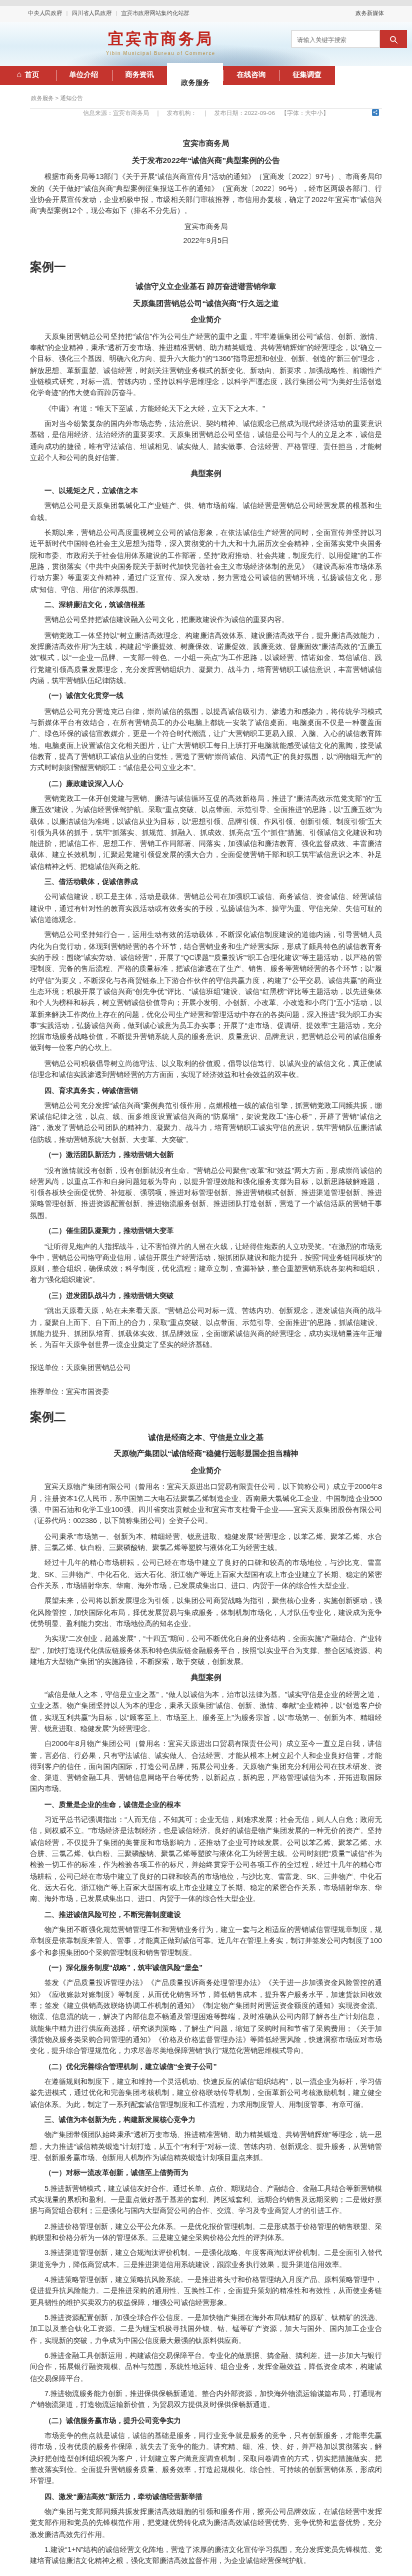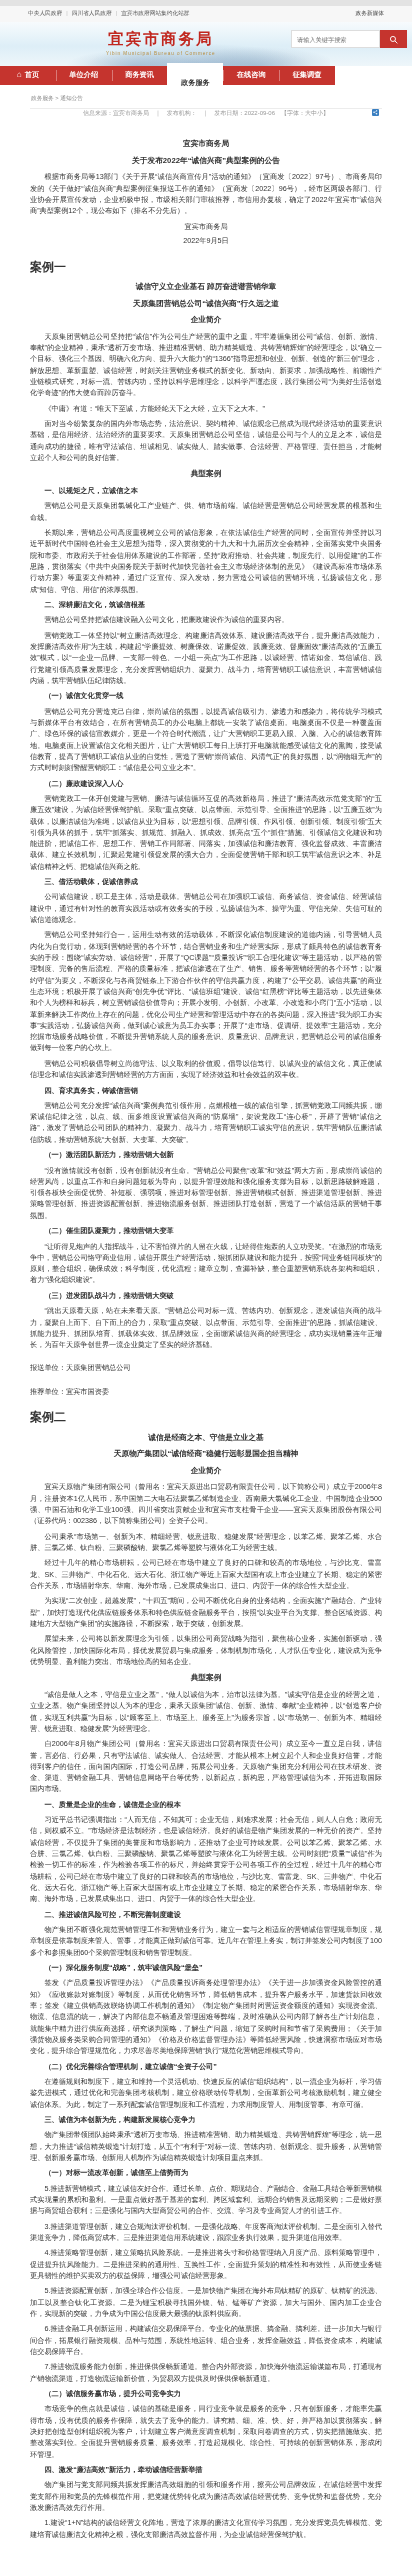--- a/index.html
+++ b/index.html
@@ -168,37 +168,38 @@
       <p class="blk p">“跳出天原看天原，站在未来看天原。”营销总公司对标一流、苦练内功、创新观念，迸发诚信兴商的战斗力，凝聚自上而下、自下而上的合力，采取“重点突破、以点带面、示范引导、全面推进”的思路，抓诚信建设、抓能力提升、抓团队培育、抓载体实效、抓品牌效应，全面绷紧诚信兴商的经营理念，成功实现销量连年正增长，为百年天原争创世界一流企业奠定了坚实的经济基础。</p>
       <p class="blk u">报送单位：天原集团营销总公司</p>
       <p class="blk u">推荐单位：宜宾市国资委</p>
       <p class="blk label">案例二</p>
       <p class="blk c">诚信是经商之本、守信是立业之基</p>
       <p class="blk c">天原物产集团以“诚信经商”稳健行远彰显国企担当精神</p>
       <p class="blk c">企业简介</p>
       <p class="blk p">宜宾天原物产集团有限公司（曾用名：宜宾天原进出口贸易有限责任公司，以下简称公司）成立于2006年8月，注册资本1亿人民币，系中国第二大电石法聚氯乙烯制造企业、西南最大氯碱化工企业、中国制造企业500强、中国石油和化学工业100强、四川省突出贡献企业和宜宾市支柱骨干企业——宜宾天原集团股份有限公司（证券代码：002386，以下简称集团公司）全资子公司。</p>
       <p class="blk p">公司秉承“市场第一、创新为本、精细经营、锐意进取、稳健发展”经营理念，以苯乙烯、聚苯乙烯、水合肼、三氯乙烯、钛白粉、三聚磷酸钠、聚氯乙烯等塑胶与液体化工为经营主线。</p>
       <p class="blk p">经过十几年的精心市场耕耘，公司已经在市场中建立了良好的口碑和较高的市场地位，与沙比克、雪富龙、SK、三井物产、中化石化、远大石化、浙江物产等近上百家大型国有或上市企业建立了长期、稳定的紧密合作关系，市场辐射华东、华南、海外市场，已发展成集出口、进口、内贸于一体的综合性大型企业。</p>
+      <p class="blk p">展望未来，公司将以新发展理念为引领，以集团公司商贸战略为指引，聚焦核心业务，实施创新驱动，强化风险管控，加快国际化布局，择优发展贸易与集成服务，体制机制市场化，人才队伍专业化，建设成为竞争优势明显、盈利能力突出、市场地位高的知名企业。</p>
       <p class="blk p">为实现“二次创业，超越发展”，“十四五”期间，公司不断优化自身的业务结构，全面实施“产融结合、产业转型”，加快打造现代化供应链服务体系和特色供应链金融服务平台，按照“以实业平台为支撑、整合区域资源、构建地方大型物产集团”的实施路径，不断探索，敢于突破，创新发展。</p>
-      <p class="blk p">展望未来，公司将以新发展理念为引领，以集团公司商贸战略为指引，聚焦核心业务，实施创新驱动，强化风险管控，加快国际化布局，择优发展贸易与集成服务，体制机制市场化，人才队伍专业化，建设成为竞争优势明显、盈利能力突出、市场地位高的知名企业。</p>
       <p class="blk c">典型案例</p>
       <p class="blk p">“诚信是做人之本，守信是立业之基”，“做人以诚信为本，治市以法律为基。”诚实守信是企业的经营之道，立业之基。物产集团坚持以人为本的理念，秉承天原集团“诚信、创新、激情、奉献”企业精神，以“创造客户价值，实现互利共赢”为目标，以“顾客至上、市场至上、服务至上”为服务宗旨，以“市场第一、创新为本、精细经营、锐意进取、稳健发展”为经营理念。</p>
       <p class="blk p">自2006年8月物产集团公司（曾用名：宜宾天原进出口贸易有限责任公司）成立至今一直立足自我，讲信誉，言必信、行必果，只有守法诚信、诚实做人、合法经营、才能从根本上树立起个人和企业良好信誉，才能得到客户的信任，面向国内国际，打造公司品牌，拓展公司业务。天原物产集团充分利用公司在技术研发、资金、渠道、营销金融工具、营销信息网络平台等优势，以新起点，新构思，严格管理诚信为本，开拓进取国际国内市场。</p>
       <p class="blk b">一、质量是企业的生命，诚信是企业的根本</p>
       <p class="blk p">习近平总书记强调指出：“人而无信，不知其可；企业无信，则难求发展；社会无信，则人人自危；政府无信，则权威不立。”市场经济是法制经济，也是诚信经济。良好的诚信是物产集团发展的一种无价的资产。坚持诚信经营，不仅提升了集团的美誉度和市场影响力，还推动了企业可持续发展。公司以苯乙烯、聚苯乙烯、水合肼、三氯乙烯、钛白粉、三聚磷酸钠、聚氯乙烯等塑胶与液体化工为经营主线。公司时刻把“质量”“诚信”作为检验一切工作的标准，作为检验各项工作的标尺，并始终贯穿于公司各项工作的全过程，经过十几年的精心市场耕耘，公司已经在市场中建立了良好的口碑和较高的市场地位，与沙比克、雪富龙、SK、三井物产、中化石化、远大石化、浙江物产等上百家大型国有或上市企业建立了长期、稳定的紧密合作关系，市场辐射华东、华南、海外市场，已发展成集出口、进口、内贸于一体的综合性大型企业。</p>
       <p class="blk b">二、推进诚信风险可控，不断完善制度建设</p>
       <p class="blk p">物产集团不断强化规范营销管理工作和营销业务行为，建立一套与之相适应的营销诚信管理规章制度，规章制度是依靠制度来管人、管事，才能真正做到诚信可靠。近几年在管理上务实，制订并签发公司内制度了100多个和参照集团60个采购管理制度和销售管理制度。</p>
       <p class="blk b">（一）深化服务制度“战略”，筑牢诚信风险“堡垒”</p>
       <p class="blk p">签发《产品质量投诉管理办法》《产品质量投诉商务处理管理办法》《关于进一步加强资金风险管控的通知》《应收账款对账制度》等制度，从而优化销售环节，降低销售成本，提升客户服务水平，加速货款回收效率；签发《建立供销高效联络协调工作机制的通知》《制定物产集团封闭营运资金额度的通知》实现资金流、物流、信息流的统一，解决了内部信息不畅通及管理困难等弊端，及时准确从公司内部了解各生产计划信息，就能集中精力进行供应商选择，研究谈判策略，了解生产问题，缩短了采购时间和节省了采购费用；《关于加强货物及服务类采购合同管理的通知》《价格及价格监督管理办法》等降低经营风险，快速洞察市场应对市场变化，提升综合管理规范化，力求尽善尽美地保障营销“执行”规范化营销思维模式导向。</p>
       <p class="blk b">（二）优化完善综合管理机制，建立诚信“全资子公司”</p>
       <p class="blk p">在遵循规则和制度下，建立和维持一个灵活机动、快速反应的诚信“组织结构”，以一流企业为标杆，学习借鉴先进模式，通过优化和完善集团考核机制，建立价格联动传导机制，全面革新公司考核激励机制，建立健全诚信体系。为此，制定了一系列配套诚信管理制度和工作流程，力求用制度管人、用制度管事、有章可循。</p>
       <p class="blk b">三、诚信为本创新为先，构建新发展核心竞争力</p>
       <p class="blk p">物产集团带领团队始终秉承“透析万变市场、推进精准营销、助力精英锻造、共铸营销辉煌”等理念，统一思想，大力推进“诚信精英锻造”计划打造，从五个“有利于”对标一流、苦练内功、创新观念、提升服务，从营销管理、创新服务赢市场、创新用人机制作为诚信精英锻造计划项目重点来抓。</p>
       <p class="blk b">（一）对标一流改革创新，诚信至上借势而为</p>
       <p class="blk p">5.推进新营销模式，建立诚信友好合作。通过长单、点价、期现结合、产融结合、金融工具结合等新营销模式实现量的累积和盈利。一是重点做好基于基差的套利、跨区域套利、远期合约销售及远期采购；二是做好票据与商贸组合获利；三是强化与国内大型商贸公司的合作、交流、学习及专业商贸人才的引进工作。</p>
+      <p class="blk p">2.推进价格管理创新，建立公平公允体系。一是优化报价管理机制。二是形成基于价格管理的销售联盟、采购联盟和价格分析为一体的管理体系。三是建立健全采购价格公允性的评判体系。</p>
       <p class="blk p">3.推进渠道管理创新，建立合规淘汰评价机制。一是强化战略、年度客商淘汰评价机制。二是全面引入替代渠道竞争力，降低商贸成本。三是推进渠道信用系统建设，跟踪业务执行效果，提升渠道信用效率。</p>
       <p class="blk p">4.推进策略管理创新，建立策略抗风险系统。一是推进将头寸和价格管理纳入月度产品、原料策略管理中，促进提升抗风险能力。二是推进采购的通用性、互换性工作，全面提升策划的精准性和有效性，从而使业务链更具韧性的维护买卖双方的权益保障，增强公司诚信经营形象。</p>
       <p class="blk p">5.推进资源配置创新，加强全球合作公信度。一是加快物产集团在海外布局钛精矿的原矿、钛精矿的洗选、加工以及整合钛化工资源。二是为锂宝积极寻找国外镍、钴、锰等矿产资源，加大与国外、国内加工企业合作，实现新的突破，力争成为中国公信度最大最强的钛原料供应商。</p>
       <p class="blk p">6.推进金融工具创新运用，构建诚信交易保障平台。专业化的做票据、搞金融、搞利差。进一步加大与银行间合作，拓展银行融资规模、品种与范围，系统性地运转、组合业务，发挥金融效益，降低资金成本，构建诚信交易保障平台。</p>
       <p class="blk p">7.推进物流服务能力创新，推进保供保畅新通道。整合内外部资源，加快海外物流运输谋篇布局，打通现有产销物流渠道，打造物流运输新价值，为贸易双方提供及时保供保畅新通道。</p>
       <p class="blk b">（二）诚信服务赢市场，提升公司竞争实力</p>
       <p class="blk p">市场竞争的焦点就是诚信，诚信的基础是服务，同行业竞争就是服务的竞争，只有创新服务，才能率先赢得市场，没有优质的服务作保障，就失去了竞争的能力。讲究精、细、准、快、好，并严格加以贯彻落实，解决好把创造型创利组织视为客户，计划建立客户满意度调查机制，采取问卷调查的方式，切实把措施做实、把整改落实到位。全面提升营销服务质量、服务效率，打造起规模化、综合性、可持续的创新营销体系，形成闭环管理。</p>
       <p class="blk b">四、激发“廉洁高效”新活力，牵动诚信经营新举措</p>
       <p class="blk p">物产集团与党支部同频共振发挥廉洁高效细胞的引领和服务作用，擦亮公司品牌效应，在诚信经营中发挥党支部作用和党员的先锋模范作用，把党建优势转化成为廉洁高效诚信经营优势、竞争优势和监督优势，充分激发廉洁高效先行作用。</p>
       <p class="blk p">1.建设“1+N”结构的诚信经营文化阵地，营造了浓厚的廉洁文化宣传学习氛围，充分发挥党员先锋模范、党建培育诚信廉洁文化精神之根，强化支部廉洁高效监督作用，为企业诚信经营保驾护航。</p>

